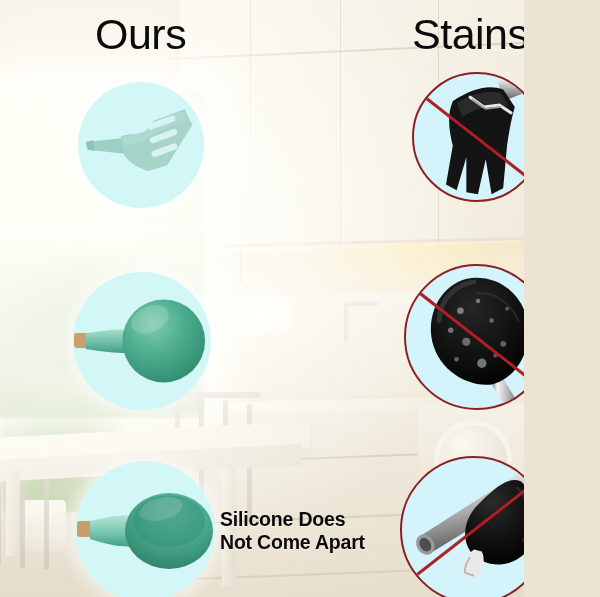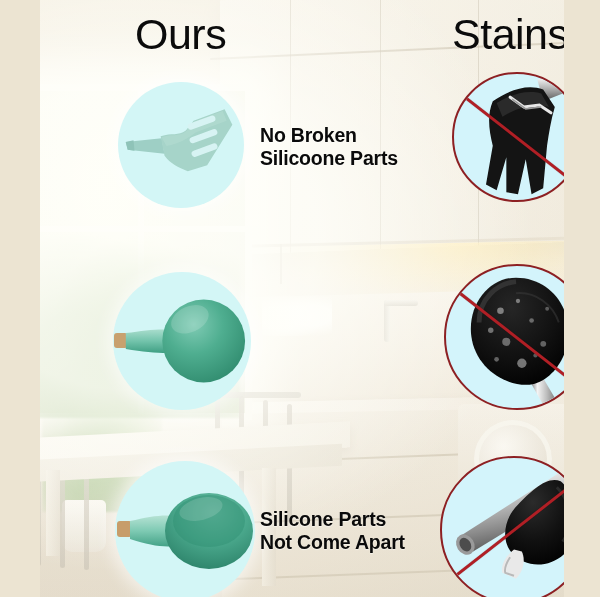--- a/index.html
+++ b/index.html
@@ -5,21 +5,20 @@
 <style>
   html,body{margin:0;padding:0;}
   body{
     width:600px;height:597px;overflow:hidden;
     font-family:"Liberation Sans", sans-serif;
     background:#ece4d2;
   }
   .stage{
     position:relative;width:524px;height:597px;overflow:hidden;
     background:#ece3d0;
-    margin-left:40px;
   }
 
   
   .bg{position:absolute;inset:0;overflow:hidden;}
   .bg-base{
     position:absolute;inset:0;
     background:
       linear-gradient(180deg,#efe8d8 0%,#eee7d6 28%,#f2ece0 55%,#ebe3d4 78%,#e2d9c8 100%);
   }
   
@@ -460,18 +459,16 @@
                  C60 84 64 62 78 48 C92 34 108 18 122 24 Z" fill="url(#blk3)"></path>
         <path d="M118 30 C132 44 136 68 124 86" stroke="#3a3a3a" stroke-width="3" fill="none" opacity=".6"></path>
 
         <path d="M74 94 C66 100 60 110 62 118 L76 124 C84 116 86 104 82 96 Z" fill="#e9e9e9"></path>
         <path d="M70 102 C66 108 64 114 65 118 L74 121" stroke="#b9b9b9" stroke-width="2" fill="none"></path>
       </svg>
     </div>
     <div class="slash down"></div>
   </div>
 
-  <div class="label l1">No Broken
-Silicoone Parts</div>
-  <div class="label l3">Silicone Parts
+  <div class="label l3">Silicone Does
 Not Come Apart</div>
 
 </div>
 
 </body></html>

